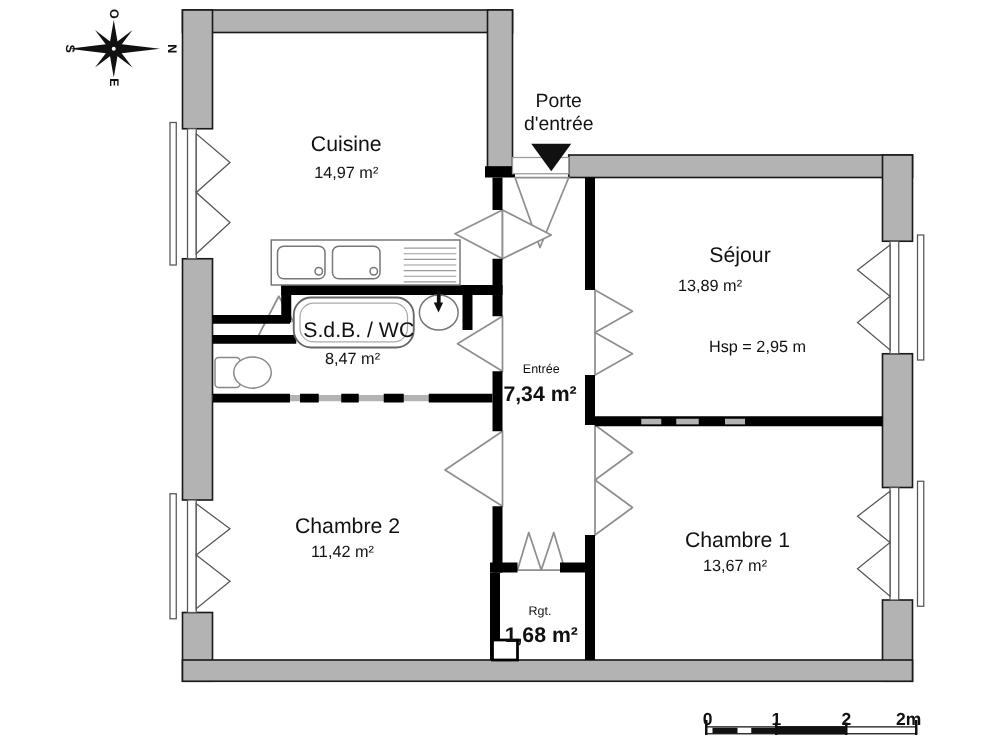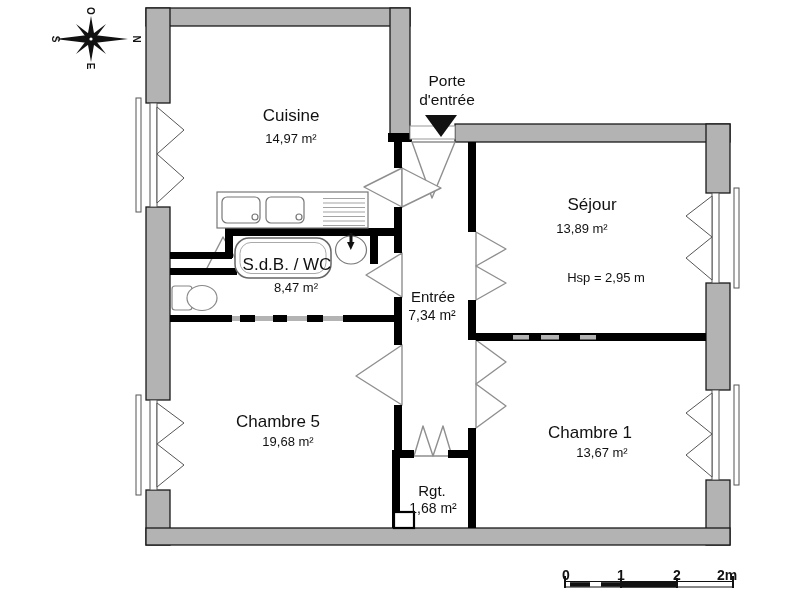--- a/index.html
+++ b/index.html
@@ -6,23 +6,23 @@
   .stage{
     position:relative;width:800px;height:600px;background:#ffffff;overflow:hidden;
     font-family:"Liberation Sans", sans-serif;color:#111;
   }
   .stage svg{position:absolute;left:0;top:0;}
   .lbl{
     position:absolute;transform:translate(-50%,-50%);
     white-space:nowrap;color:#111;text-align:center;line-height:1;
   }
   .room-name{font-size:17px;}
-  .room-area{font-size:13px;margin-left:14px;}
-  .small-name{font-size:15px;}
-  .small-area{font-size:14px;}
+  .room-area{font-size:13px;}
+  .small-name{font-size:10px;}
+  .small-area{font-size:17px;font-weight:bold;}
   .porte{font-size:15.5px;}
   .hsp{font-size:13px;}
   .scale-num{font-size:14px;font-weight:bold;}
   .compass-letter{font-size:10px;font-weight:bold;transform:translate(-50%,-50%) rotate(90deg);}
 </style>
 </head>
 <body>
 
 <div class="stage">
 
@@ -180,35 +180,35 @@
   </svg>
 
   <div class="lbl compass-letter" style="left:90px;top:11px">O</div>
   <div class="lbl compass-letter" style="left:136px;top:39px">N</div>
   <div class="lbl compass-letter" style="left:90px;top:66px">E</div>
   <div class="lbl compass-letter" style="left:55px;top:39px">S</div>
 
   <div class="lbl porte" style="left:447px;top:81px">Porte</div>
   <div class="lbl porte" style="left:447px;top:100px">d'entrée</div>
 
-  <div class="lbl room-name" style="left:291px;top:115px">Cuisine</div>
+  <div class="lbl room-name" style="left:277px;top:115px">Cuisine</div>
   <div class="lbl room-area" style="left:277px;top:138px">14,97 m²</div>
 
   <div class="lbl room-name" style="left:592px;top:204px">Séjour</div>
   <div class="lbl room-area" style="left:568px;top:228px">13,89 m²</div>
   <div class="lbl hsp" style="left:606px;top:277px">Hsp = 2,95 m</div>
 
   <div class="lbl room-name" style="left:287px;top:264px">S.d.B. / WC</div>
   <div class="lbl room-area" style="left:282px;top:287px">8,47 m²</div>
 
   <div class="lbl small-name" style="left:433px;top:296px">Entrée</div>
   <div class="lbl small-area" style="left:432px;top:315px">7,34 m²</div>
 
-  <div class="lbl room-name" style="left:278px;top:421px">Chambre 5</div>
-  <div class="lbl room-area" style="left:274px;top:441px">19,68 m²</div>
+  <div class="lbl room-name" style="left:278px;top:421px">Chambre 2</div>
+  <div class="lbl room-area" style="left:274px;top:441px">11,42 m²</div>
 
   <div class="lbl room-name" style="left:590px;top:432px">Chambre 1</div>
   <div class="lbl room-area" style="left:588px;top:452px">13,67 m²</div>
 
   <div class="lbl small-name" style="left:432px;top:490px">Rgt.</div>
   <div class="lbl small-area" style="left:433px;top:508px">1,68 m²</div>
 
   <div class="lbl scale-num" style="left:566px;top:575px">0</div>
   <div class="lbl scale-num" style="left:621px;top:575px">1</div>
   <div class="lbl scale-num" style="left:677px;top:575px">2</div>

